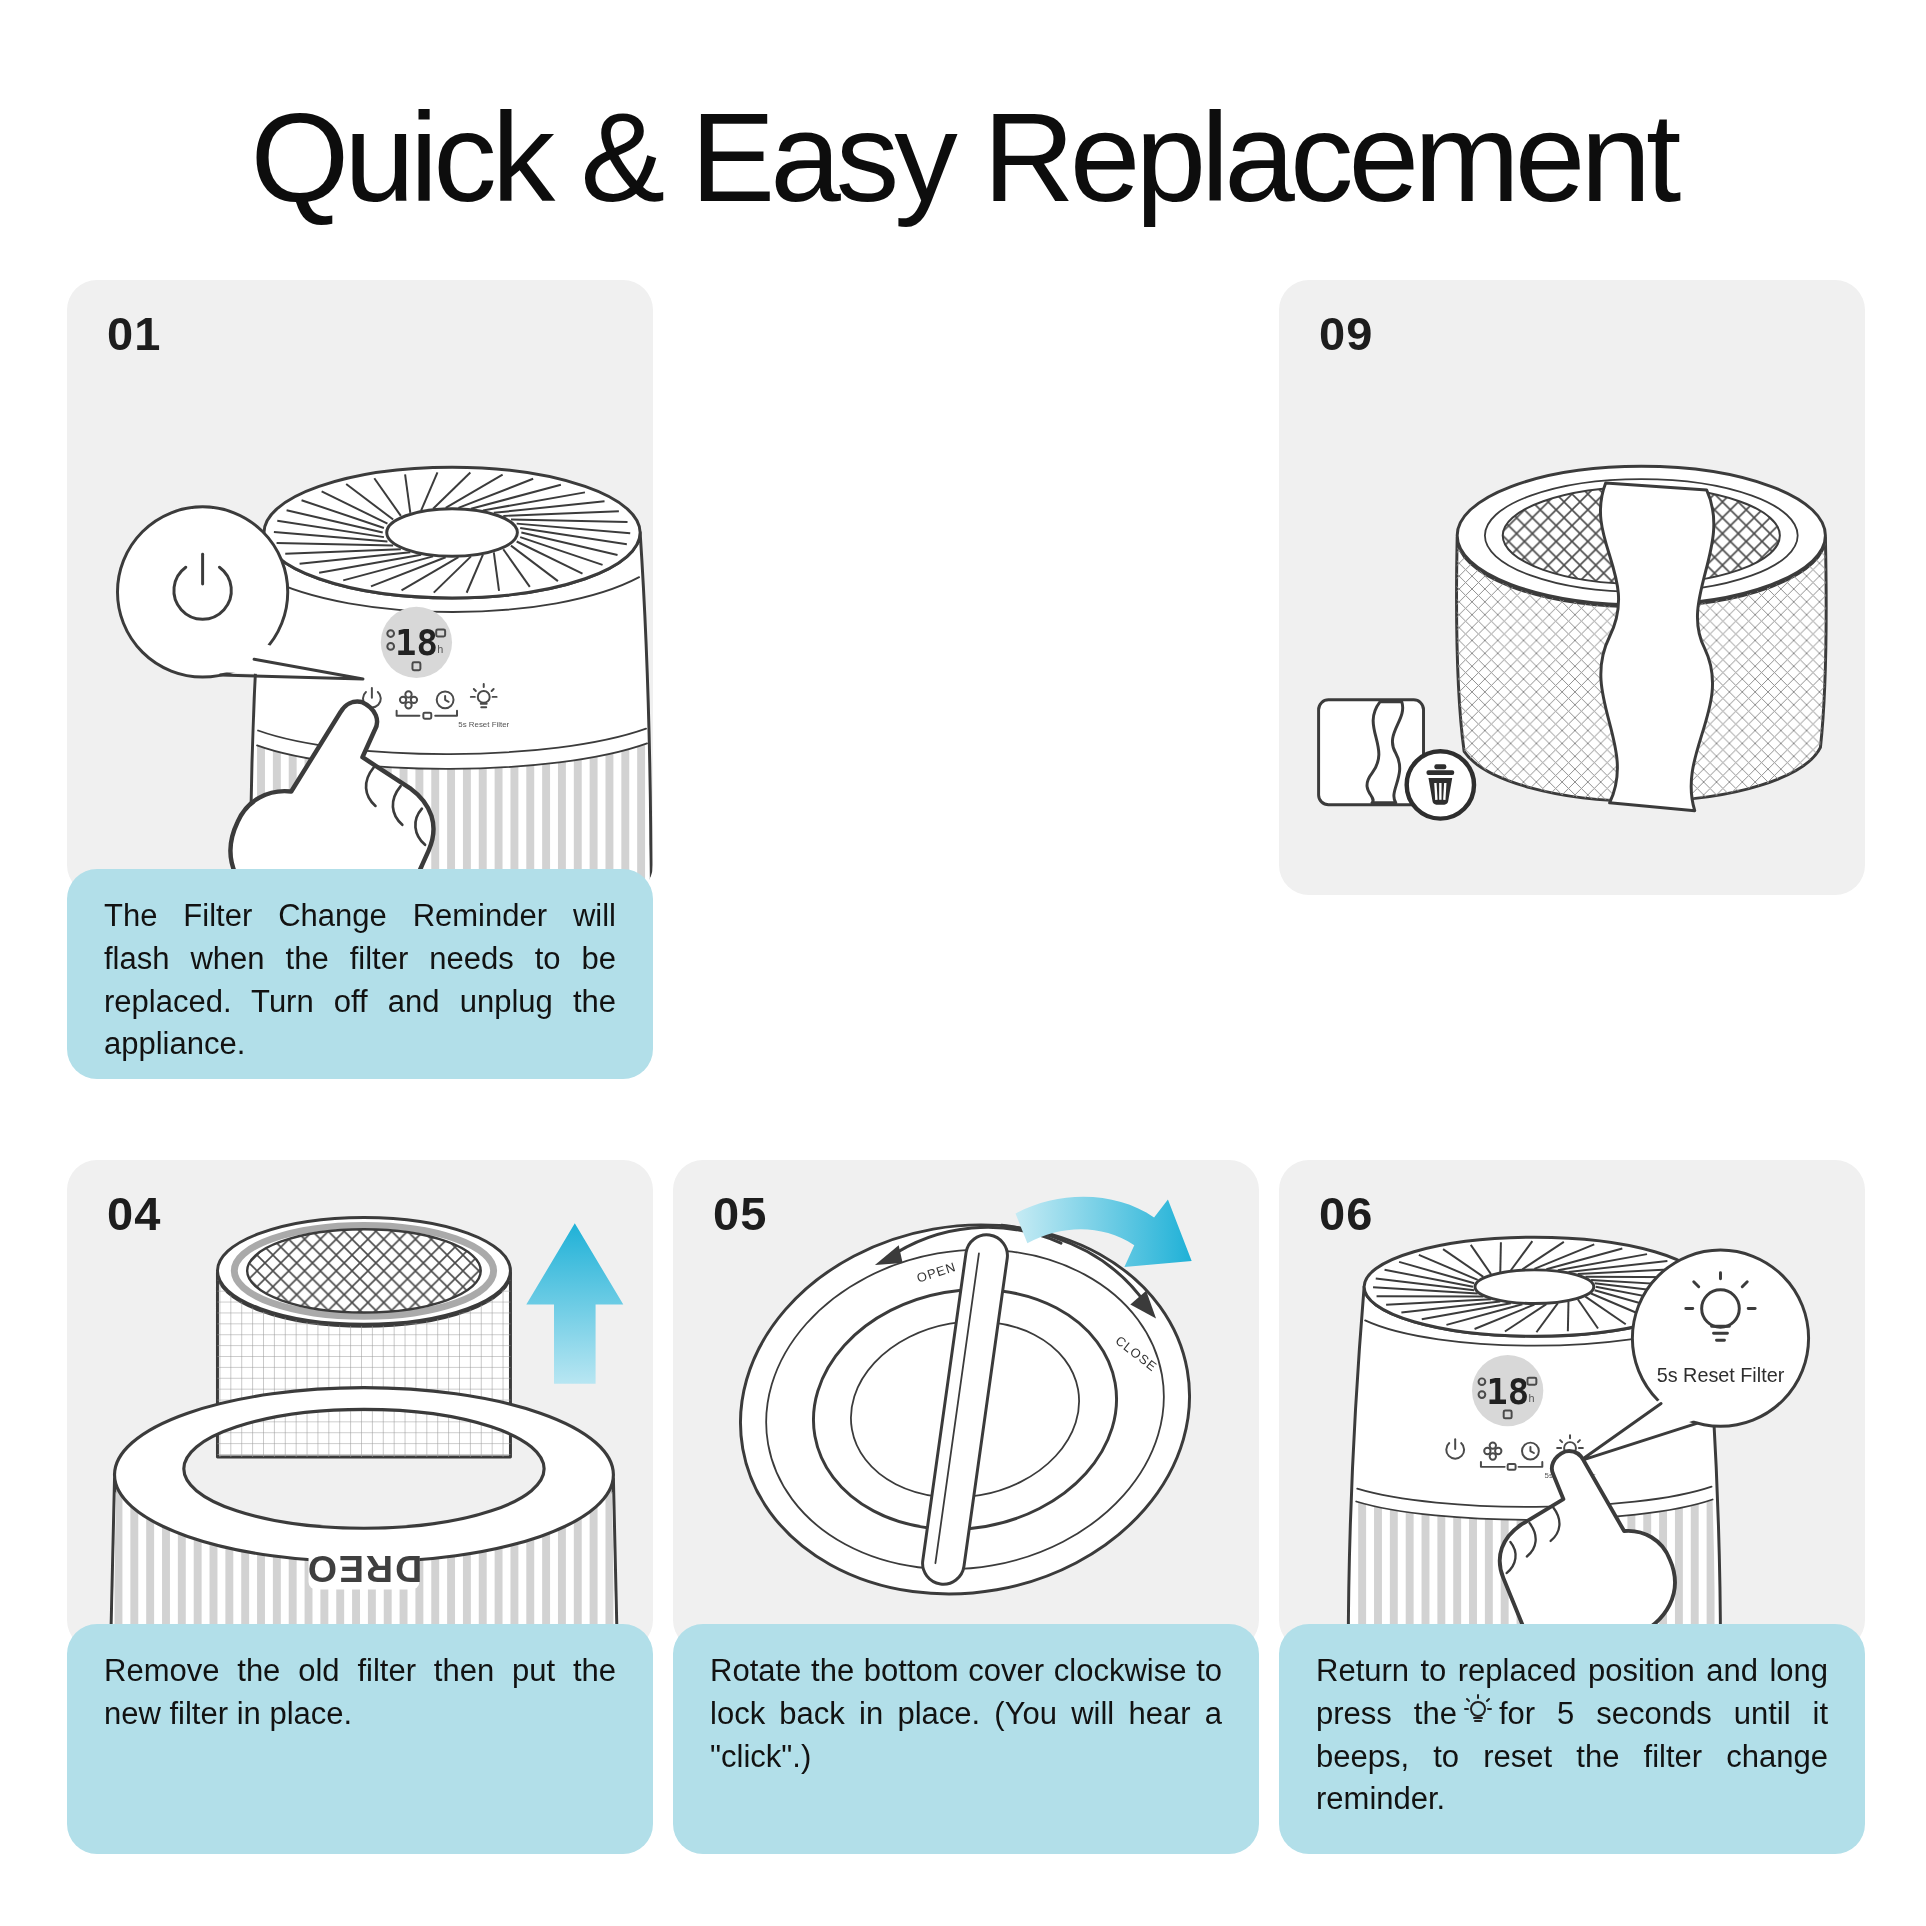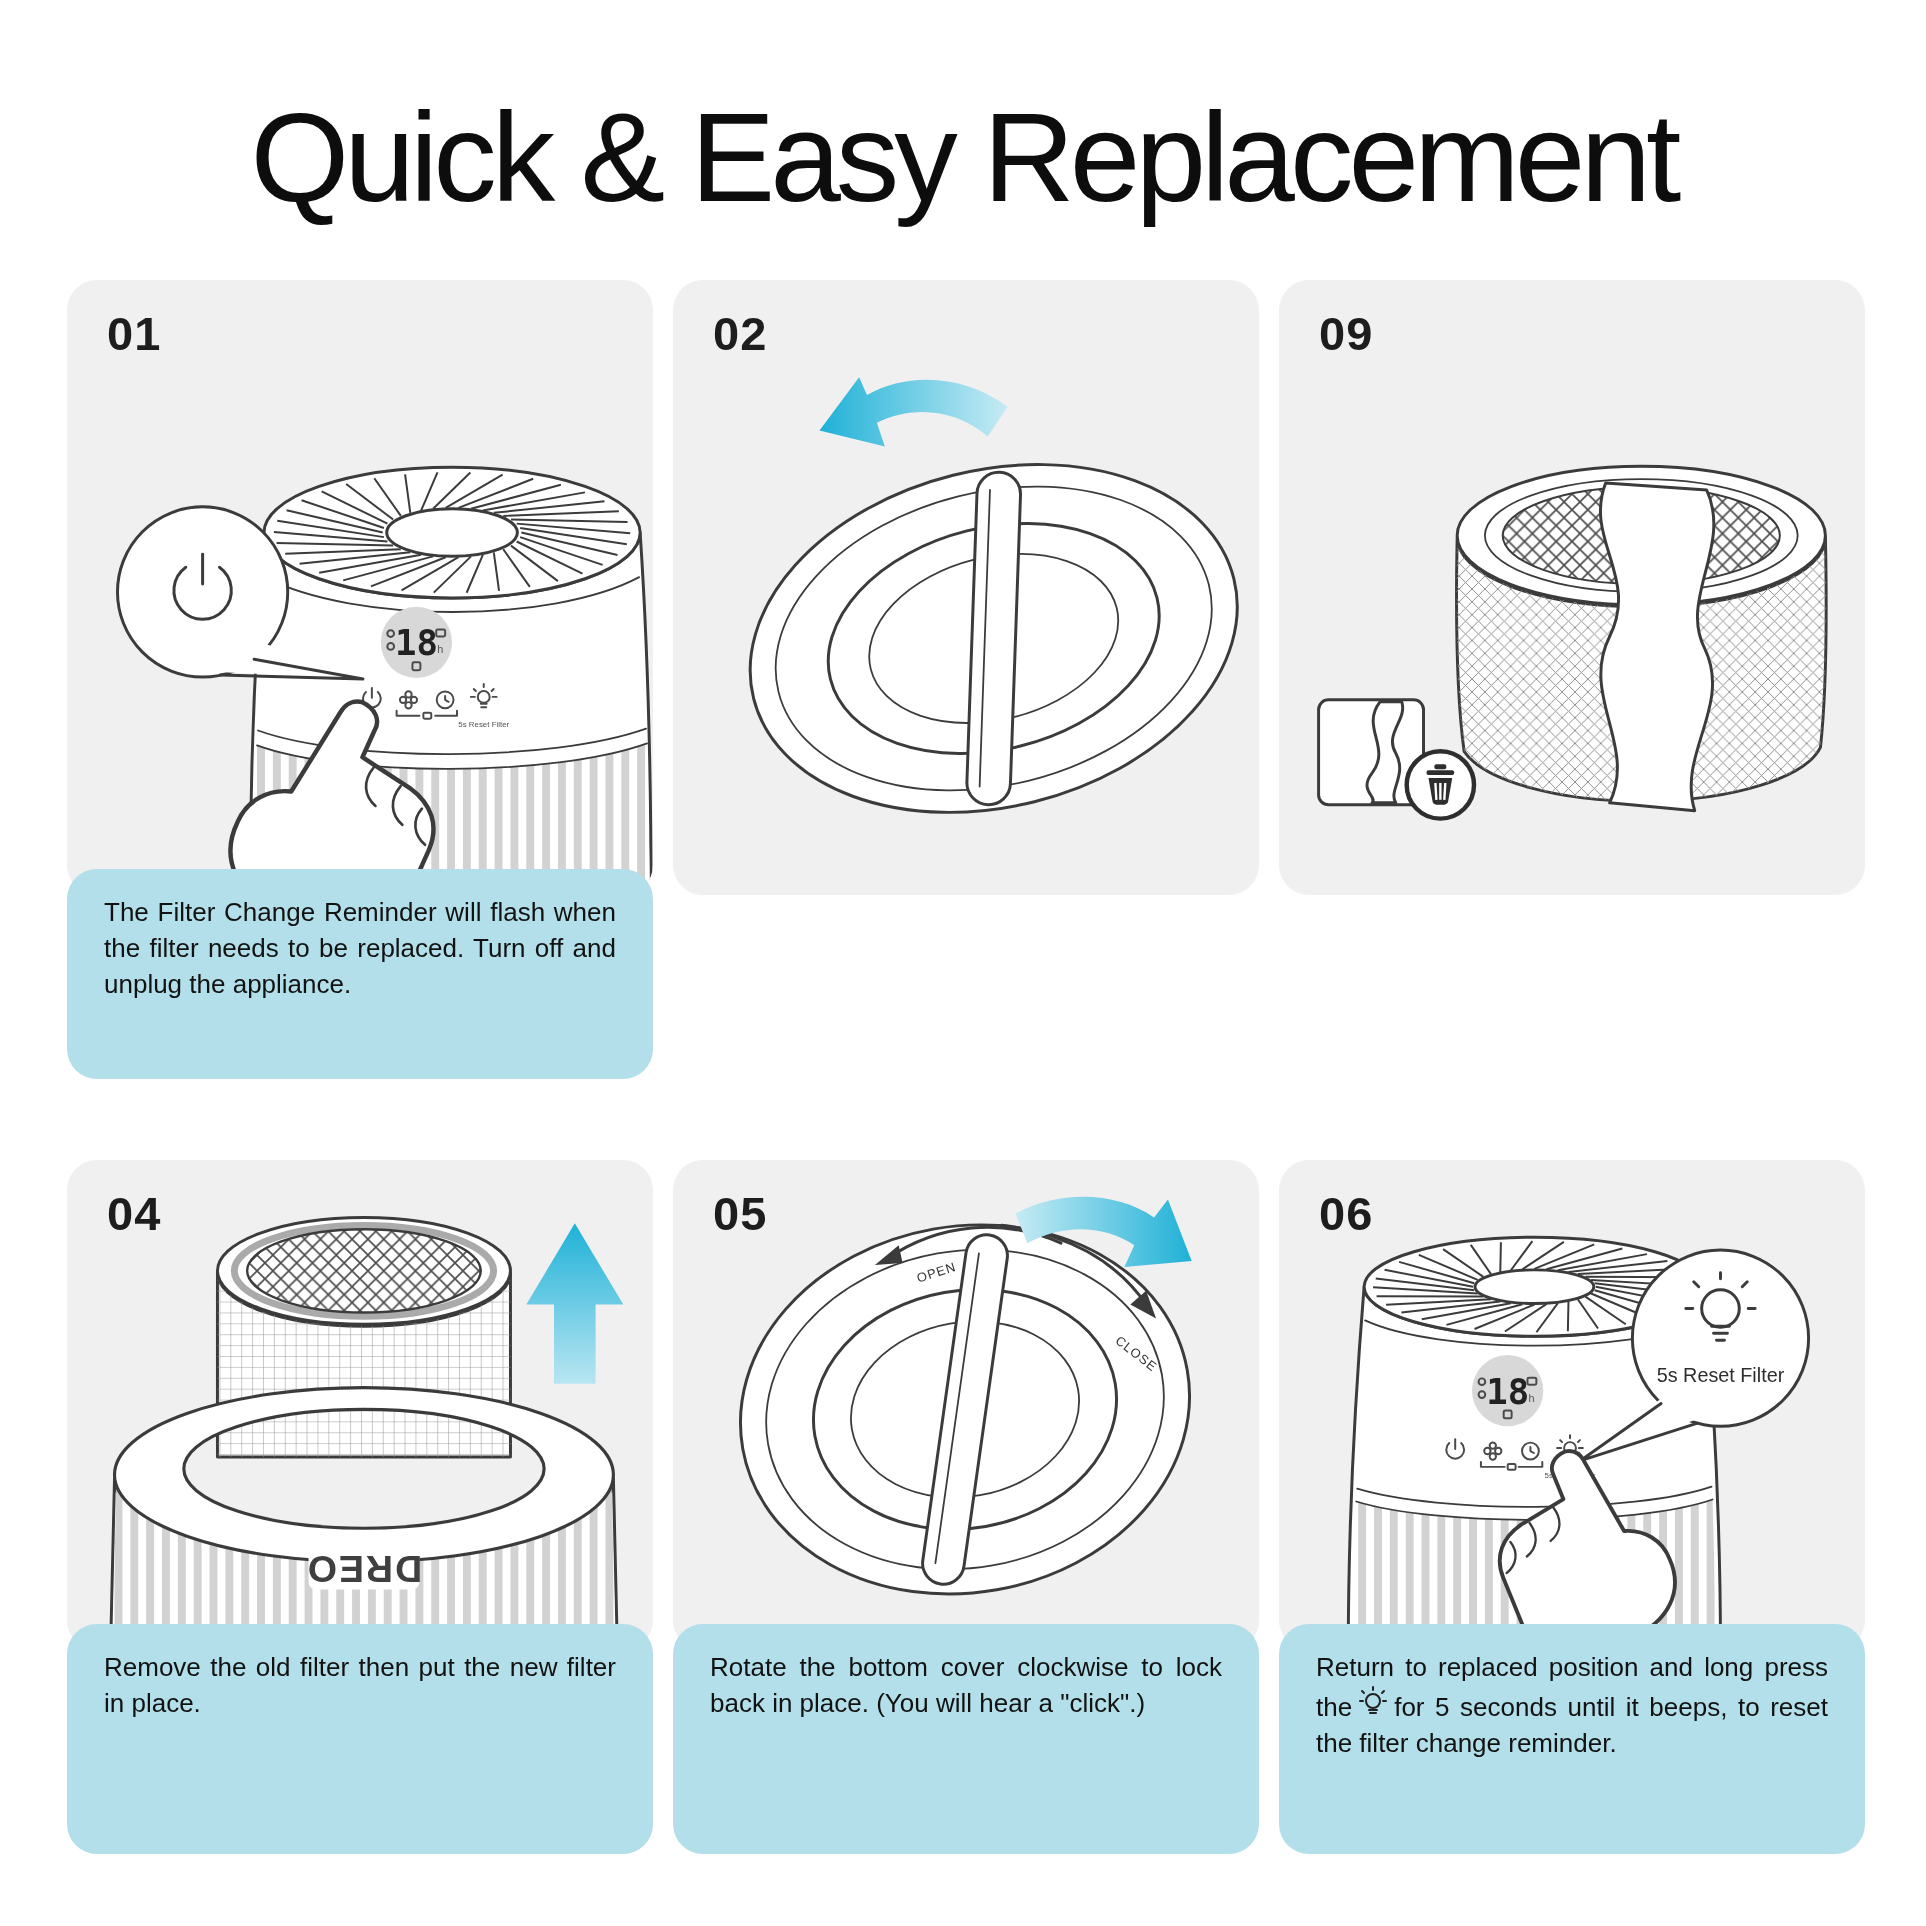--- a/index.html
+++ b/index.html
@@ -19,21 +19,21 @@
   }
   .r0 .gray{height:615px}
   .r1 .gray{height:490px}
   .num{
     position:absolute;top:26px;left:40px;font-size:47px;font-weight:700;
     color:#1d1d1d;z-index:3;letter-spacing:1px;
   }
   .blue{
     position:relative;z-index:4;background:#b2dfe9;border-radius:30px;
     margin-top:-26px;padding:26px 37px 0 37px;box-sizing:border-box;
-    font-size:26px;line-height:1.38;text-align:justify;color:#121212;
+    font-size:31px;line-height:1.38;text-align:justify;color:#121212;
   }
   .r0 .blue{height:210px}
   .r1 .blue{height:230px}
   svg.illus{position:absolute;left:0;top:0;width:100%;height:100%;display:block;}
   .ln{fill:none;stroke:#3b3b3b;stroke-width:3;stroke-linecap:round;stroke-linejoin:round;}
   .lnw{fill:#ffffff;stroke:#3b3b3b;stroke-width:3;stroke-linecap:round;stroke-linejoin:round;}
   .thin{stroke-width:1.8;}
   .ic{fill:none;stroke:#4a4a4a;stroke-width:2;stroke-linecap:round;stroke-linejoin:round;}
   .seg{font-family:"DejaVu Sans Mono",monospace;font-weight:bold;}
   .cap-bulb{display:inline-block;vertical-align:-4px;margin:0 6px;}
@@ -179,36 +179,20 @@
         <path class="ln thin" d="M 72,40 C 70,50 76,58 86,60"></path>
       </g>
     </svg>
   </div>
   <div class="blue">
     <span>The Filter Change Reminder will flash when the filter needs to be replaced. Turn off and unplug the appliance.</span>
   </div>
 </div>
 
 <div class="panel c1 r0">
-  <div class="gray">
-    <div class="num">02</div>
-    <svg class="illus" viewBox="0 0 592 621">
-      <g transform="translate(324,362) rotate(-14)">
-        <ellipse class="lnw" rx="250" ry="170" stroke-width="3.5"></ellipse>
-        <ellipse class="ln thin" rx="224" ry="148"></ellipse>
-        <ellipse class="lnw" rx="170" ry="112"></ellipse>
-        <ellipse class="ln thin" rx="128" ry="82"></ellipse>
-        <g transform="rotate(16)">
-          <rect class="lnw" x="-22" y="-168" width="44" height="336" rx="22"></rect>
-          <line class="ln thin" x1="-9" y1="-150" x2="-9" y2="150"></line>
-        </g>
-      </g>
-      <path fill="url(#cygl)" stroke="none" d="M 338,128 C 296,96 238,92 196,116 L 188,98 L 148,152 L 214,168 L 206,144 C 242,126 286,130 318,158 Z"></path>
-    </svg>
-  </div>
 </div>
 
 <div class="panel c2 r0">
   <div class="gray">
     <div class="num">09</div>
     <svg class="illus" viewBox="0 0 592 621">
       <g>
         <path class="lnw" d="M 180,260 C 178,360 181,432 187,476 A 184 66 0 0 0 547,472 C 552,426 554,356 552,260 A 186 70 0 0 1 180,260 Z"></path>
         <path fill="url(#pat-net)" stroke="none" d="M 180,260 C 178,360 181,432 187,476 A 184 66 0 0 0 547,472 C 552,426 554,356 552,260 A 186 70 0 0 1 180,260 Z"></path>
         <ellipse class="lnw" cx="366" cy="258" rx="186" ry="70"></ellipse>

